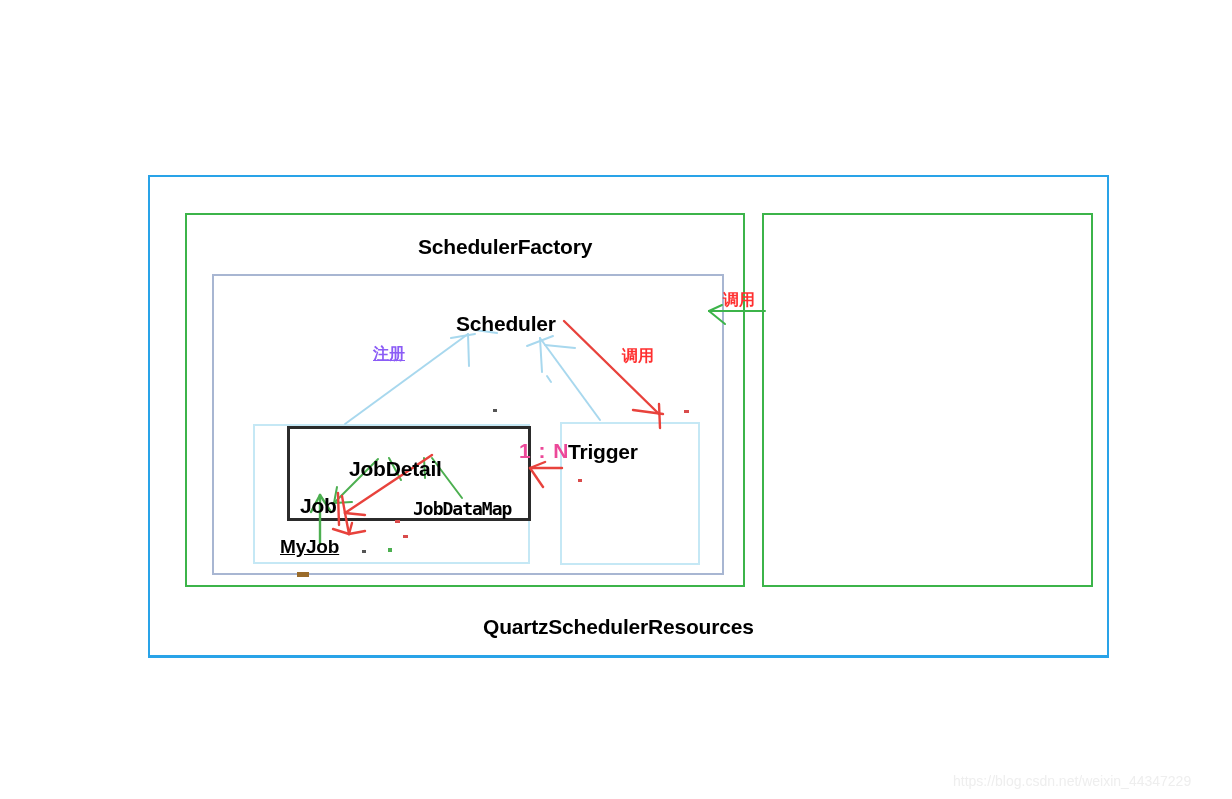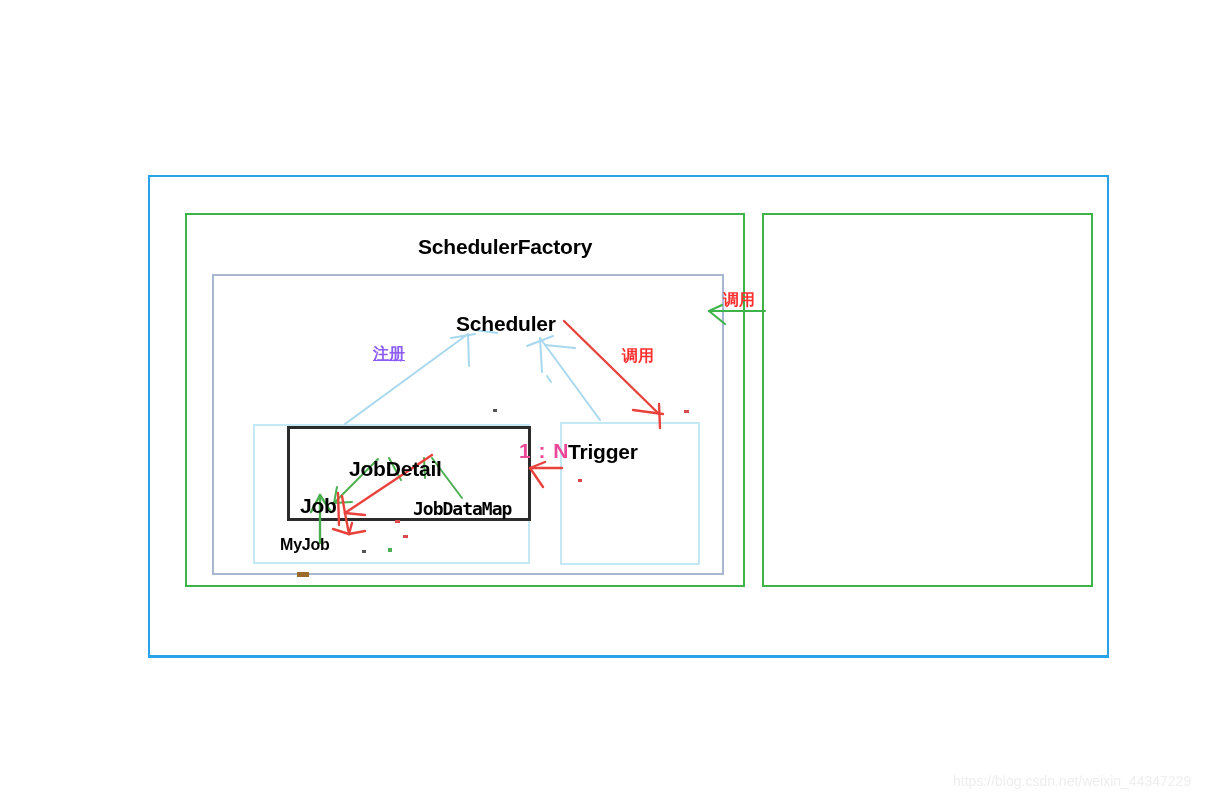--- a/index.html
+++ b/index.html
@@ -37,21 +37,21 @@
     font-weight: bold;
     color: #000000;
     letter-spacing: -0.2px;
   }
   .lbl-factory   { font-size: 21px; }
   .lbl-thread    { font-size: 21px; }
   .lbl-scheduler { font-size: 21px; }
   .lbl-jobdetail { font-size: 21px; }
   .lbl-trigger   { font-size: 21px; }
   .lbl-job       { font-size: 21px; }
-  .lbl-myjob     { font-size: 16px; }
+  .lbl-myjob     { font-size: 19px; text-decoration: underline; }
   .lbl-jobdatamap{ font-size: 18px; font-family: "DejaVu Sans Mono", monospace; letter-spacing: -1px;}
   .lbl-resources { font-size: 21px; }
 
   .lbl-cn {
     position: absolute;
     white-space: nowrap;
     font-weight: bold;
     font-size: 16px;
   }
   .lbl-register { color: #8b5cf6; text-decoration: underline; }
@@ -191,20 +191,21 @@
   <div class="lbl lbl-jobdetail" style="left:349px; top:457px;">JobDetail</div>
 
   <div class="lbl lbl-job" style="left:300px; top:494px;">Job</div>
 
   <div class="lbl lbl-myjob" style="left:280px; top:536px;">MyJob</div>
 
   <div class="lbl lbl-jobdatamap" style="left:413px; top:498px;">JobDataMap</div>
 
   <div class="lbl lbl-trigger" style="left:568px; top:440px;">Trigger</div>
 
+  <div class="lbl lbl-resources" style="left:483px; top:615px;">QuartzSchedulerResources</div>
 
   <div class="lbl-cn lbl-register" style="left:373px; top:344px;">注册</div>
 
   <div class="lbl-cn lbl-call-red" style="left:622px; top:346px;">调用</div>
 
   <div class="lbl-cn lbl-call-red2" style="left:723px; top:290px;">调用</div>
 
   <div class="lbl-cn lbl-ratio" style="left:519px; top:439px;">1 : N</div>
 
 

